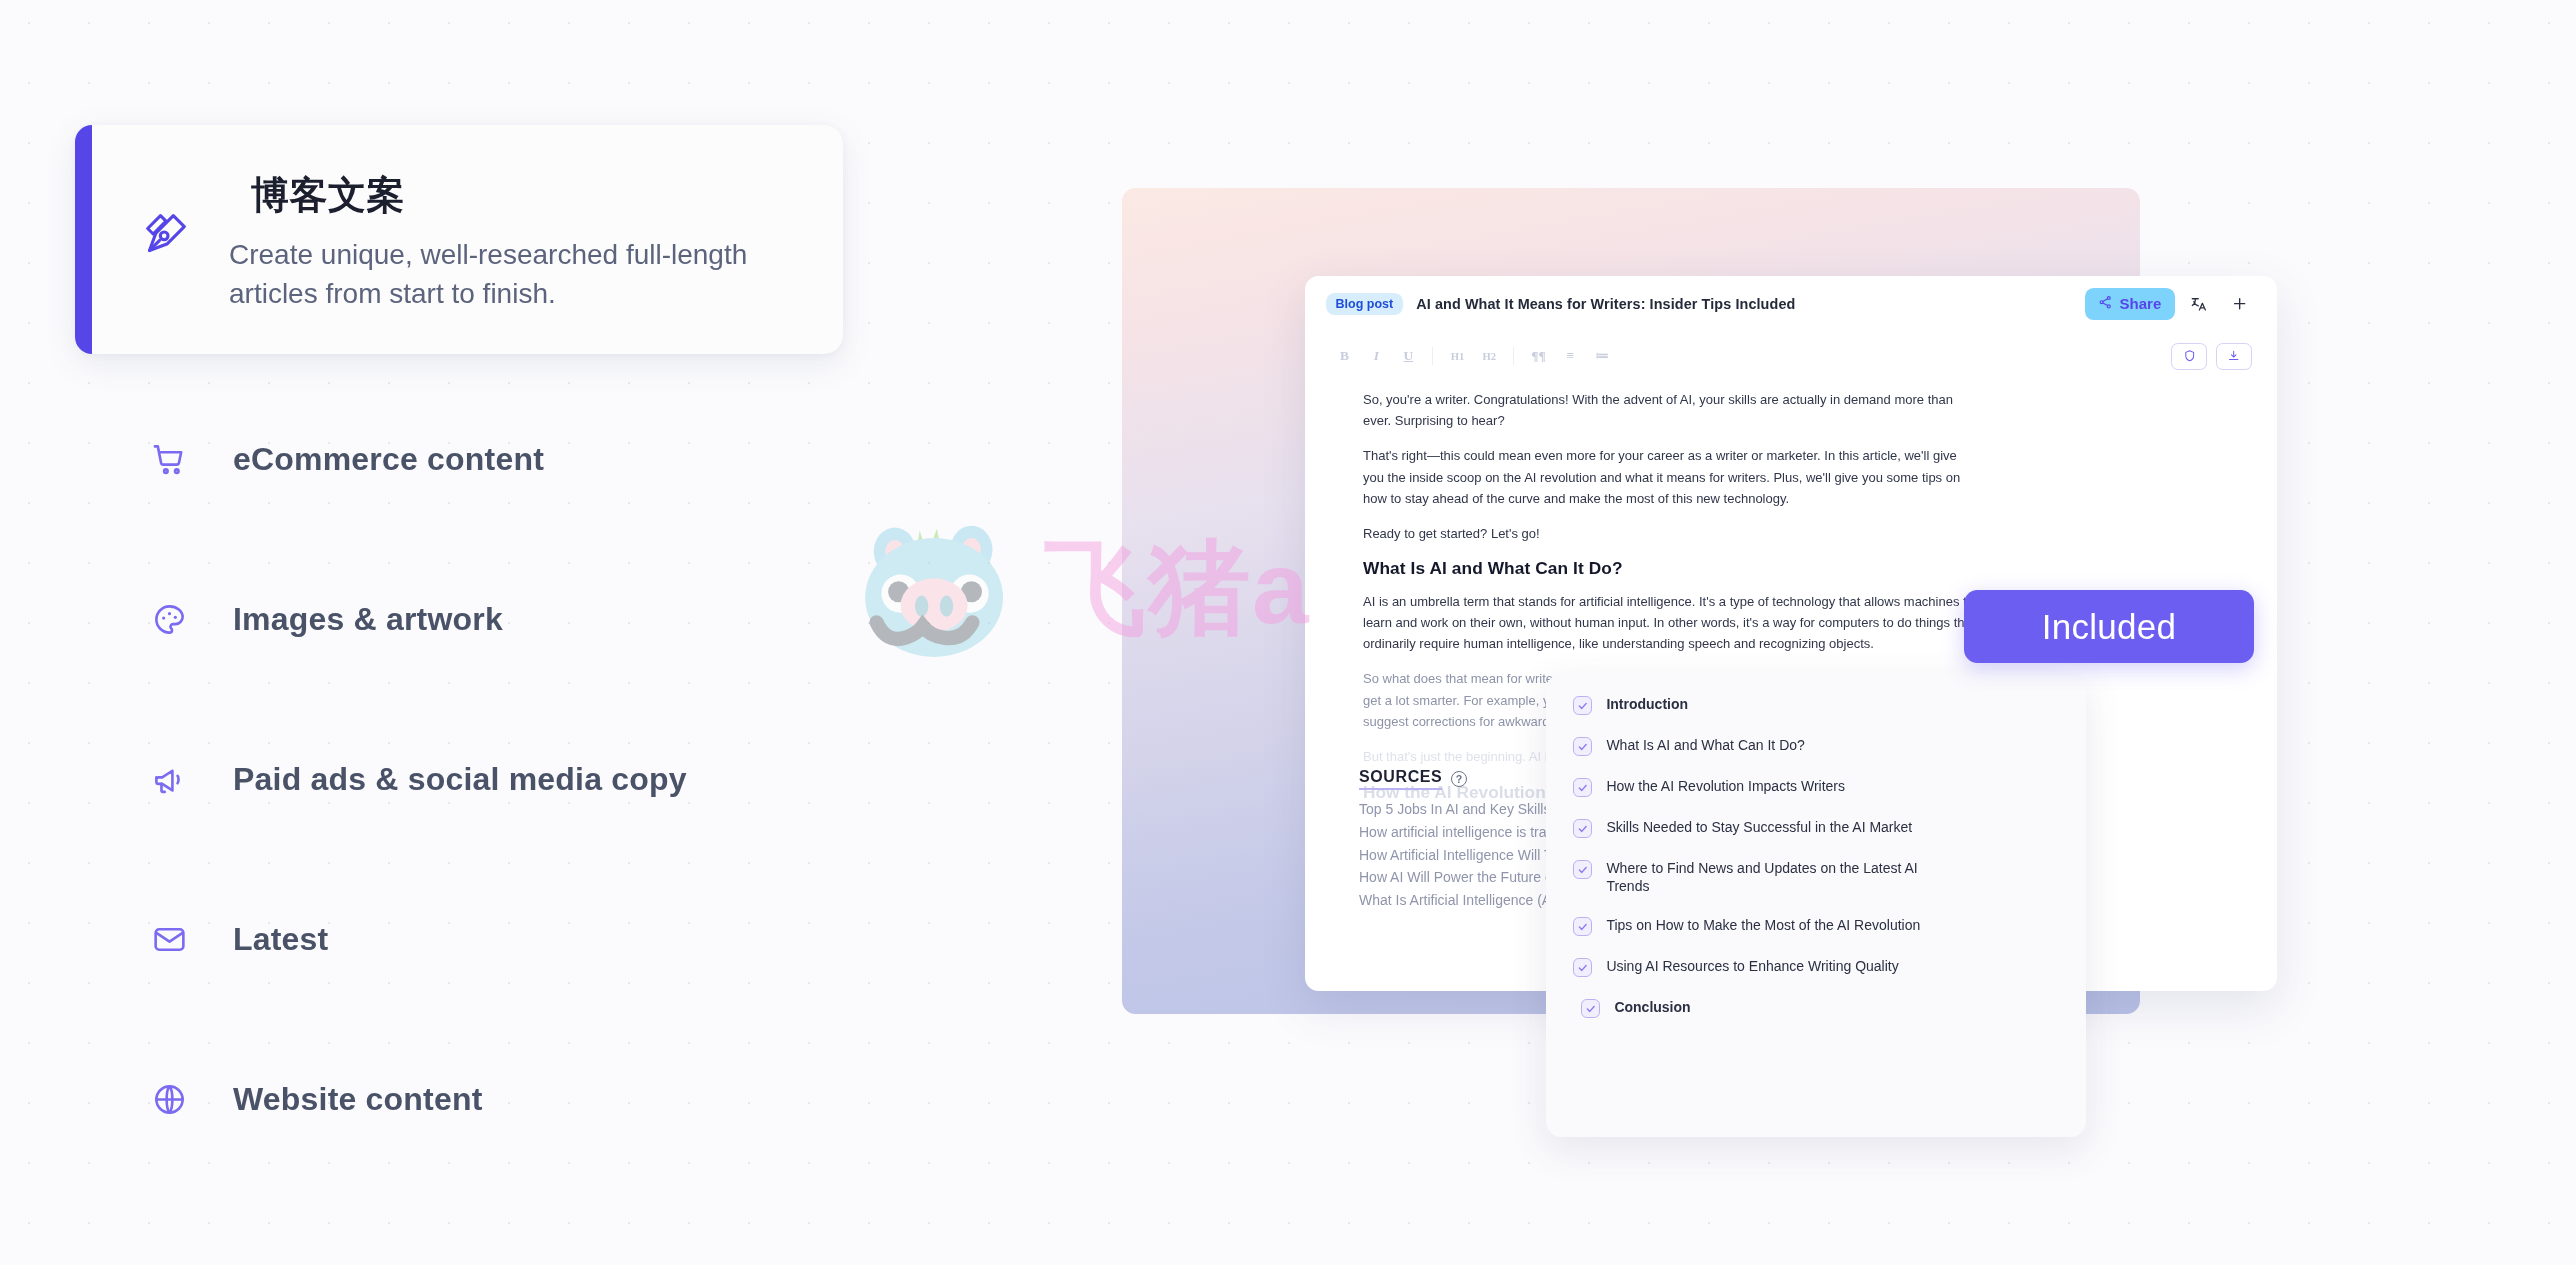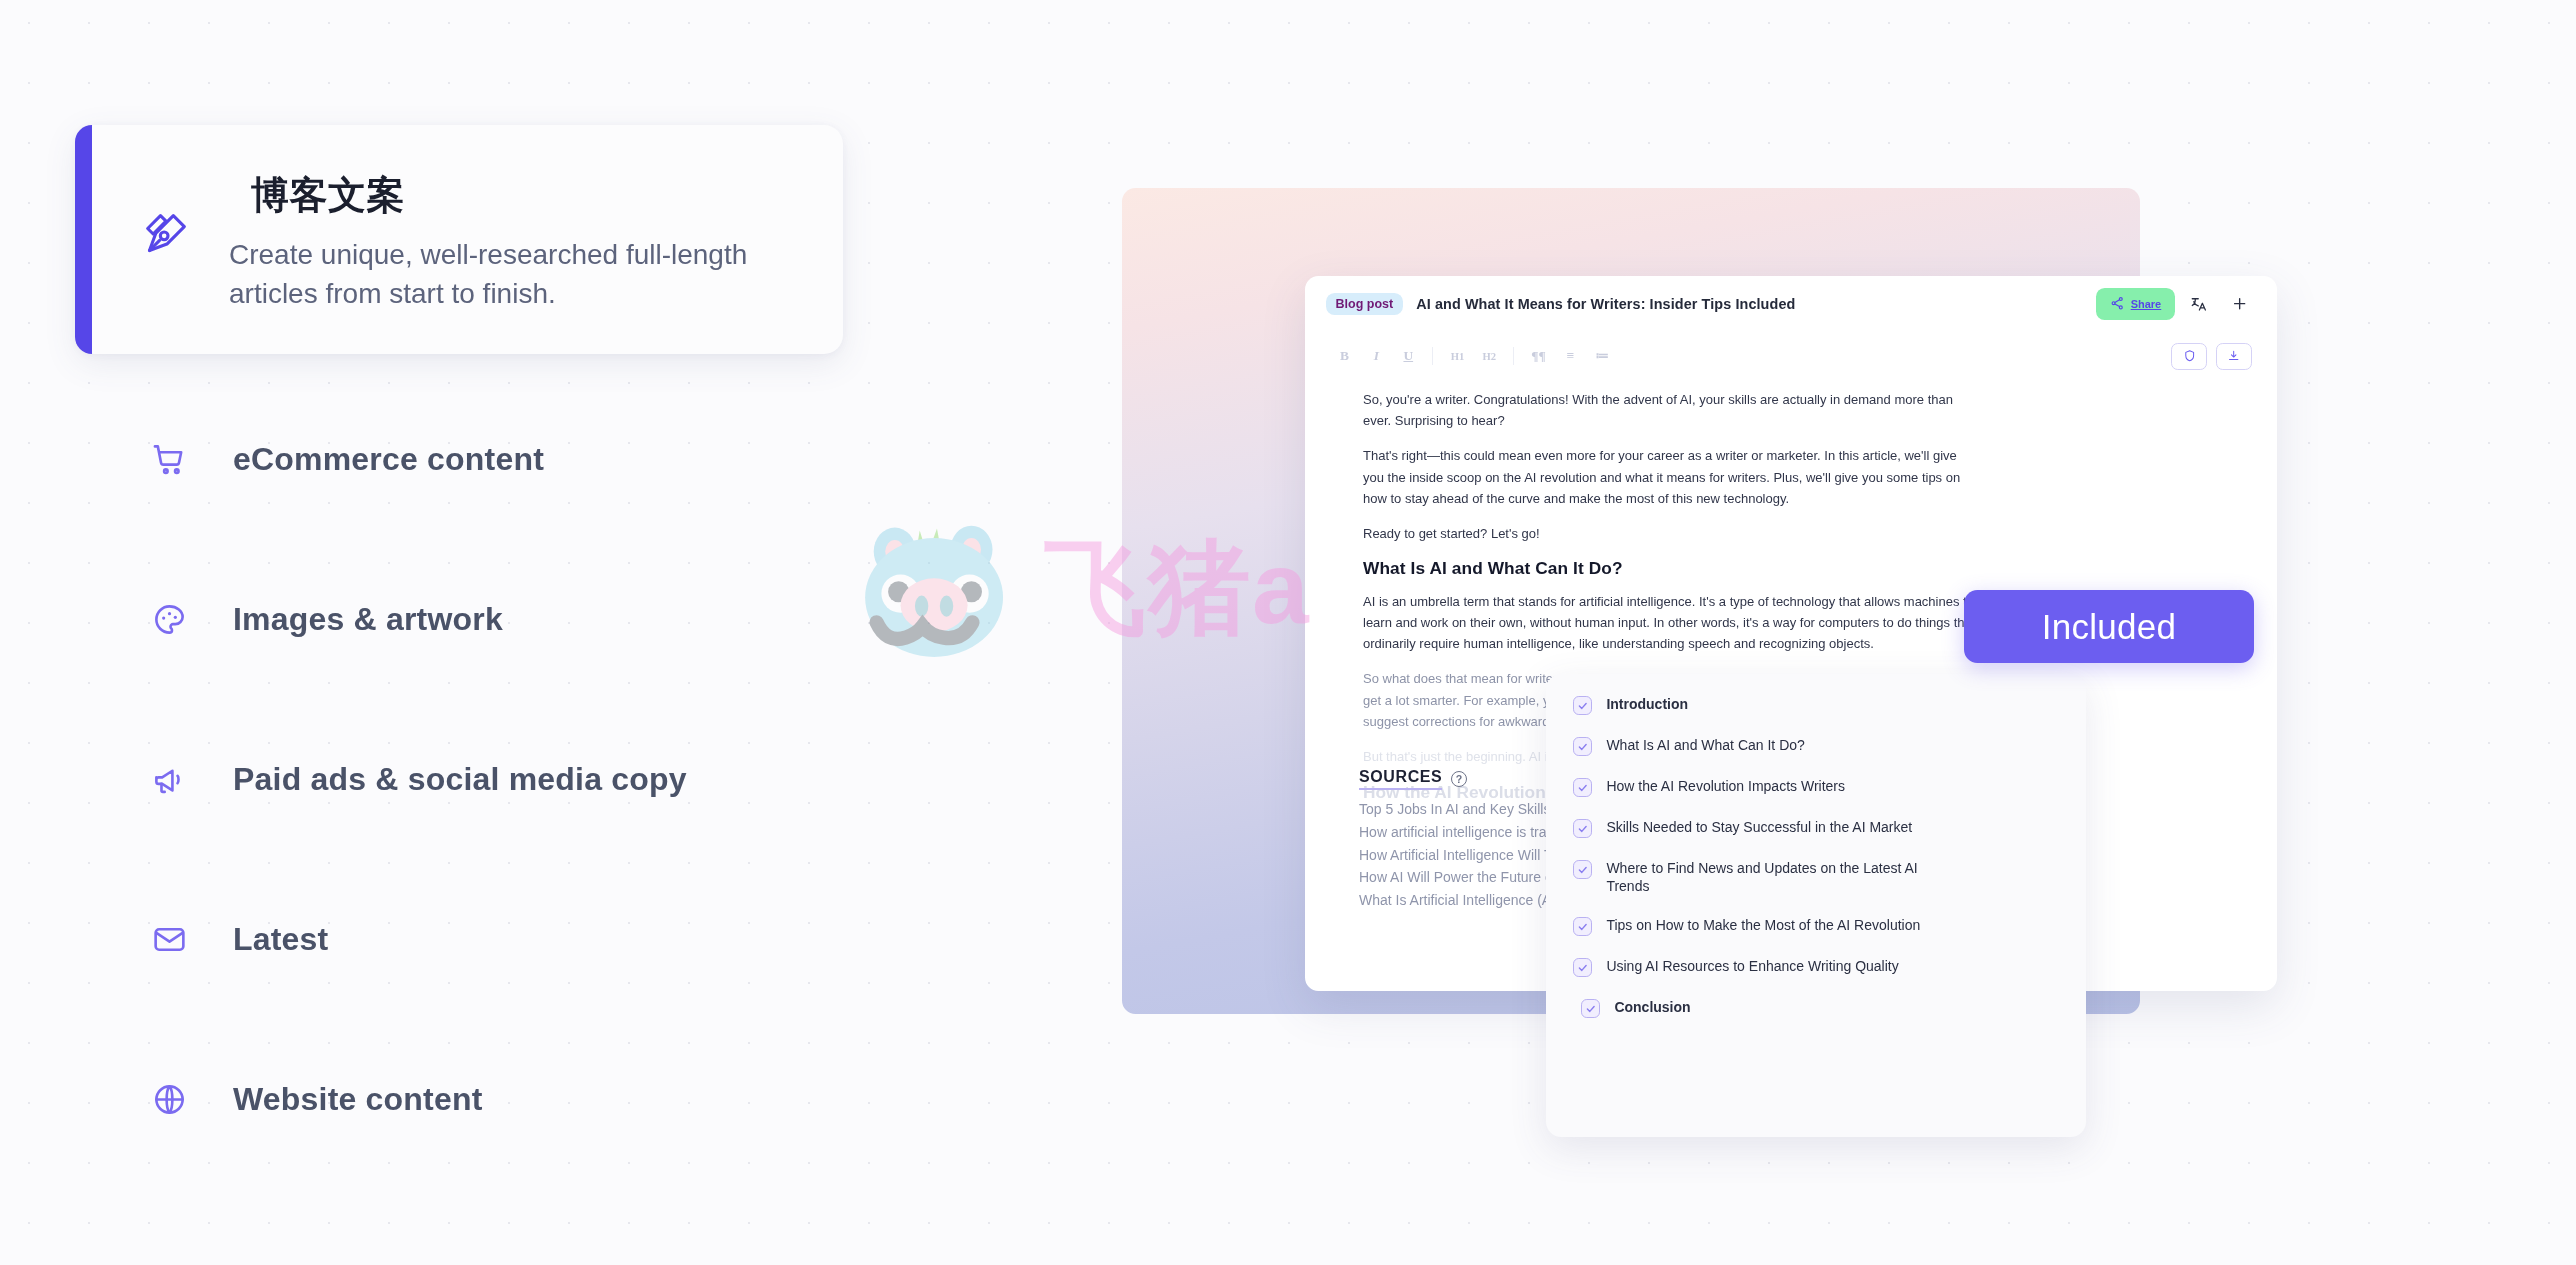--- a/index.html
+++ b/index.html
@@ -128,45 +128,44 @@
   }
 
   .doc-head {
     position: absolute;
     left: 0; top: 0; width: 100%; height: 56px;
     display: flex; align-items: center;
     padding: 0 21px;
   }
   .tag-blogpost {
     background: #d7edfb;
-    color: #701a75;
+    color: #1d4ed8;
     font-size: 12.5px;
     font-weight: 700;
     padding: 3.8px 9.6px;
     border-radius: 8.6px;
   }
   .doc-title {
     margin-left: 13.4px;
     font-size: 14.4px;
     font-weight: 700;
     color: #252a3a;
     letter-spacing: 0.1px;
   }
   .doc-head-actions {
     margin-left: auto;
     display: flex; align-items: center; gap: 7.7px;
   }
   .btn-share {
     display: flex; align-items: center; gap: 6.7px;
-    background: #86efac;
+    background: #7dd3fc;
     color: #5646e8;
-    font-size: 11px; font-weight: 700;
+    font-size: 15px; font-weight: 700;
     padding: 7.7px 13.4px;
     border-radius: 8.6px;
-    text-decoration: underline;
   }
   .icon-btn-plain {
     width: 33px; height: 33px;
     display: flex; align-items: center; justify-content: center;
     border-radius: 8.6px;
     color: #2a2f42;
     font-size: 16.3px;
   }
 
   .doc-toolbar {

